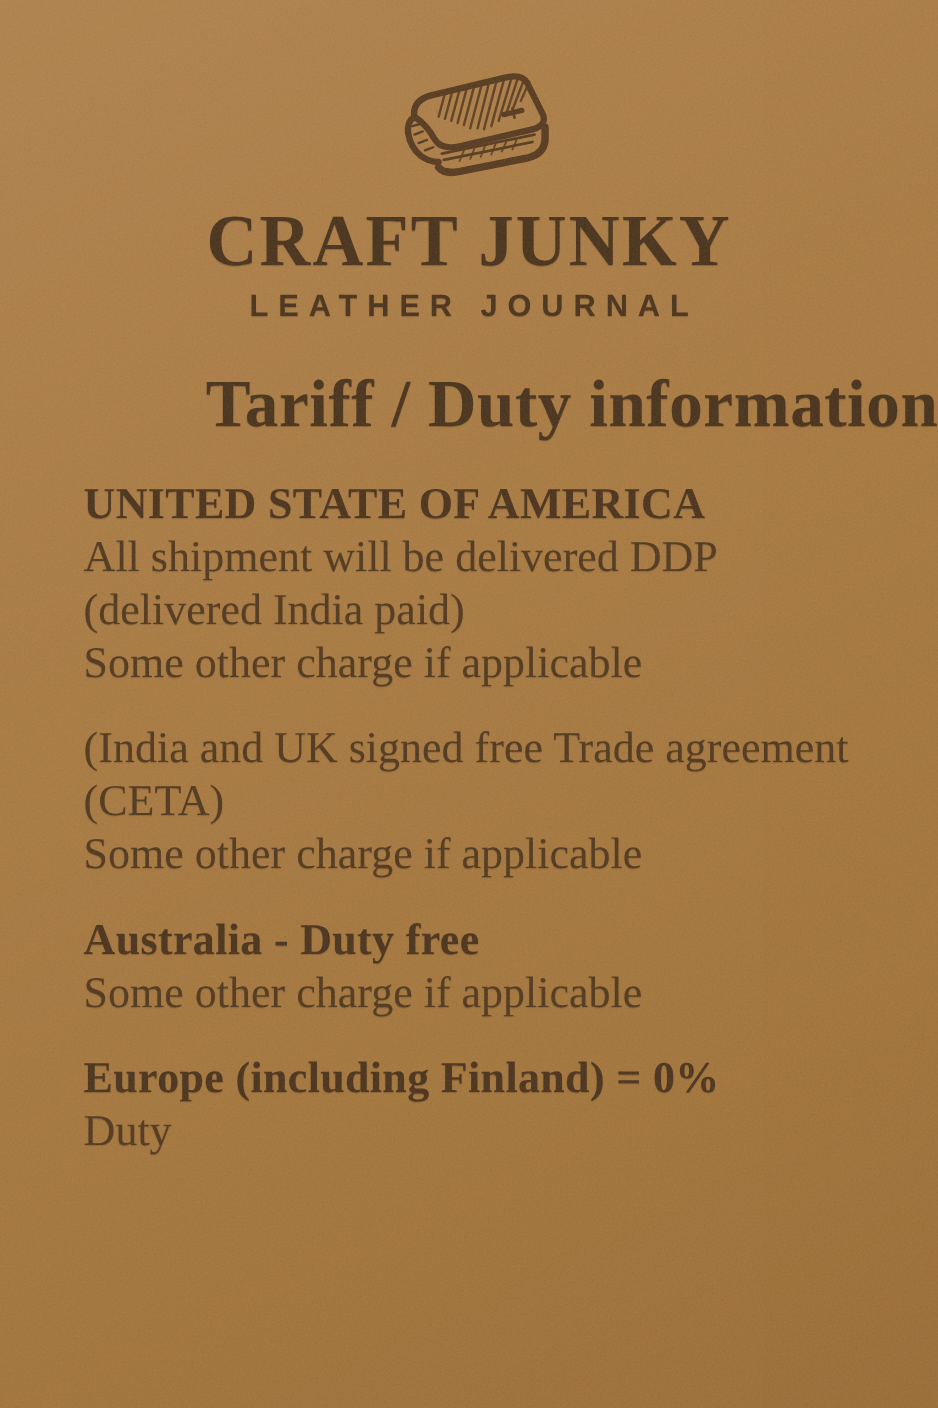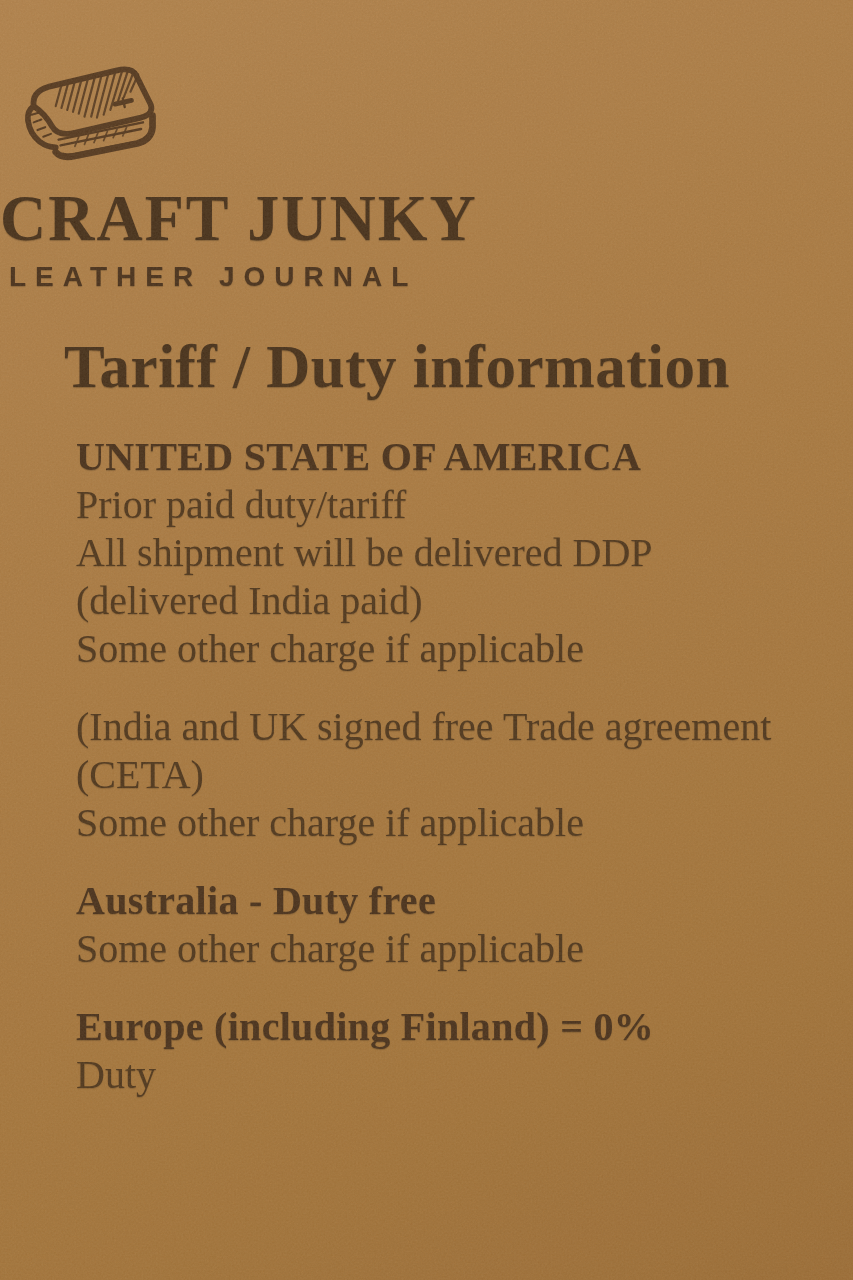--- a/index.html
+++ b/index.html
@@ -34,21 +34,21 @@
     pointer-events: none;
     z-index: 3;
   }
   .poster {
     position: relative;
     z-index: 2;
     width: 853px;
     height: 1280px;
   }
   .brand-header {
-    text-align: left;
+    text-align: center;
     padding-top: 62px;
   }
   .logo-book {
     display: inline-block;
   }
   .brand-name {
     margin: 4px 0 0 0;
     font-size: 64px;
     line-height: 66px;
     font-weight: 700;
@@ -69,20 +69,21 @@
     text-shadow: 0 1px 1px rgba(43,25,9,0.3);
   }
   .page-title {
     margin: 42px 0 0 64px;
     font-size: 61px;
     line-height: 72px;
     font-weight: 700;
     color: var(--ink-title);
     text-shadow: 0 1px 1px rgba(43,25,9,0.35);
     letter-spacing: 0.5px;
+    text-align: right;
   }
   .sections {
     margin: 30px 0 0 76px;
     padding-right: 28px;
   }
   .country-section {
     margin-bottom: 30px;
   }
   .country-heading {
     margin: 0;
@@ -175,21 +176,20 @@
     </span>
     <h1 class="brand-name">CRAFT JUNKY</h1>
     <div class="brand-tagline">LEATHER JOURNAL</div>
   </header>
 
   <h2 class="page-title">Tariff / Duty information</h2>
 
   <main class="sections">
   <section class="country-section">
     <h3 class="country-heading">UNITED STATE OF AMERICA</h3>
-  <p class="body-line">Prior paid duty/tariff</p>
         <p class="body-line">All shipment will be delivered DDP</p>
         <p class="body-line">(delivered India paid)</p>
         <p class="body-line">Some other charge if applicable</p>
       </section>
 
   <section class="country-section">
   <p class="body-line">(India and UK signed free Trade agreement</p>
         <p class="body-line">(CETA)</p>
         <p class="body-line">Some other charge if applicable</p>
       </section>

